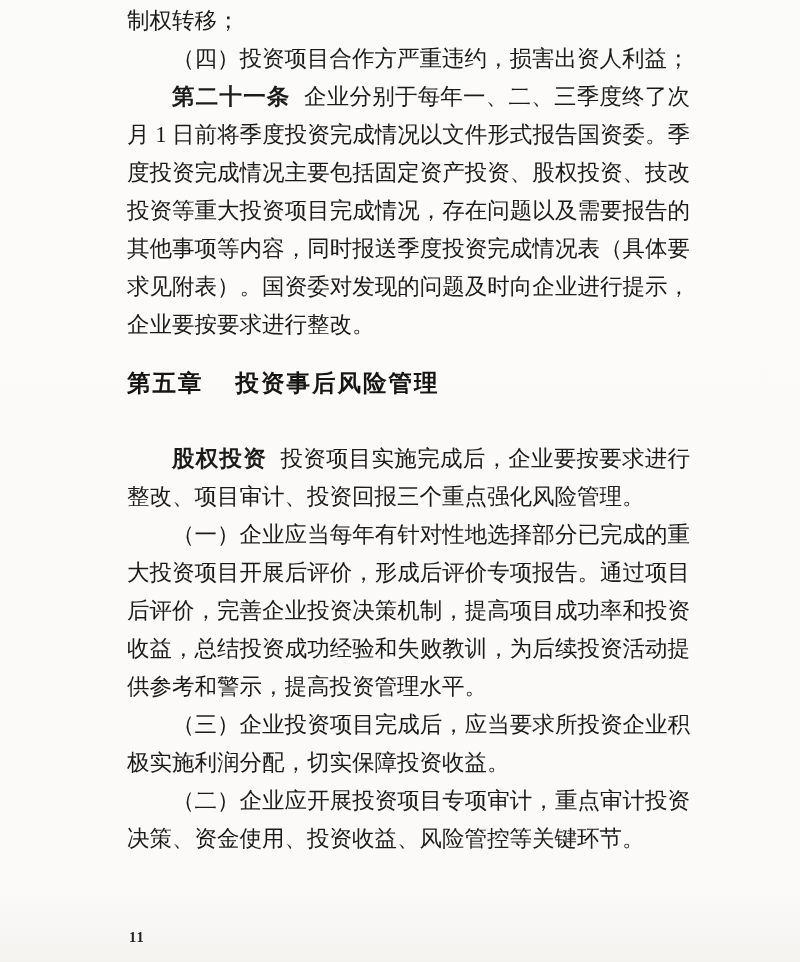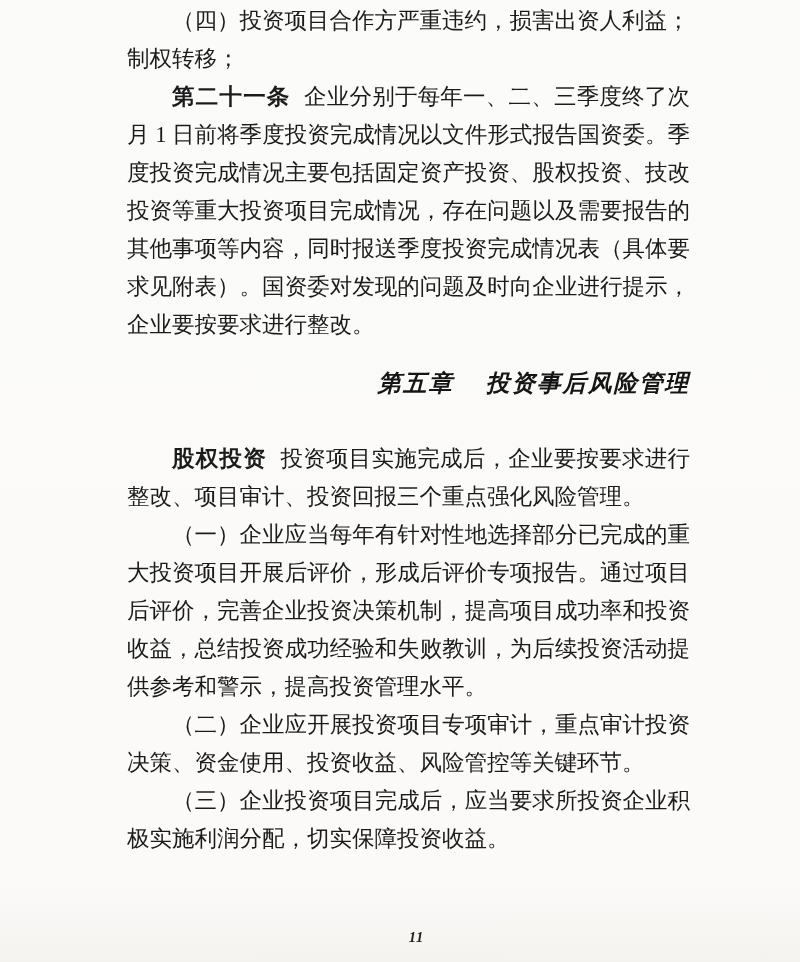--- a/index.html
+++ b/index.html
@@ -44,62 +44,60 @@
     font-weight: bold;
     font-family: "Liberation Sans", "DejaVu Sans", sans-serif;
     margin-right: 0.6em;
     letter-spacing: 1px;
     margin-top: 44px;
   }
   .chapter {
     margin: 20px 0 0 0;
     height: 38px;
     line-height: 38px;
-    text-align: right;
+    text-align: left;
     font-size: 23.5px;
     font-weight: bold;
     font-family: "Liberation Sans", "DejaVu Sans", sans-serif;
     letter-spacing: 2px;
     color: #151515;
-    font-style: italic;
   }
   .chapter .chapter-title {
     margin-left: 32px;
   }
   .spacer-below-chapter {
     height: 38px;
   }
   .footer {
     position: absolute;
     top: 928px;
-    left: 135px;
+    left: 129px;
     width: 563px;
-    text-align: center;
-    font-style: italic;
+    text-align: left;
   }
   .page-number {
     font-size: 14.5px;
     font-weight: bold;
     font-family: "Liberation Serif", "DejaVu Serif", serif;
     color: #222;
     letter-spacing: 1px;
   }
 </style>
 </head>
 <body>
 
 <div class="page">
   <main class="content">
 
+    <p class="para continuation">
+      <span>制权转移；</span>
+    </p>
+
     <p class="para">
       <span>（四）投资项目合作方严重违约，损害出资人利益；</span>
-    </p>
-
-    <p class="para continuation">
-      <span>制权转移；</span>
     </p>
 
 
     <p class="para">
       <span class="term">第二十一条</span><span>企业分别于每年一、二、三季度终了次月 1 日前将季度投资完成情况以文件形式报告国资委。季度投资完成情况主要包括固定资产投资、股权投资、技改投资等重大投资项目完成情况，存在问题以及需要报告的其他事项等内容，同时报送季度投资完成情况表（具体要求见附表）。国资委对发现的问题及时向企业进行提示，企业要按要求进行整改。</span>
     </p>
 
     <h2 class="chapter">
       <span>第五章</span><span class="chapter-title">投资事后风险管理</span>
     </h2>
@@ -108,25 +106,25 @@
 
     <p class="para">
       <span class="term">股权投资</span><span>投资项目实施完成后，企业要按要求进行整改、项目审计、投资回报三个重点强化风险管理。</span>
     </p>
 
     <p class="para">
       <span>（一）企业应当每年有针对性地选择部分已完成的重大投资项目开展后评价，形成后评价专项报告。通过项目后评价，完善企业投资决策机制，提高项目成功率和投资收益，总结投资成功经验和失败教训，为后续投资活动提供参考和警示，提高投资管理水平。</span>
     </p>
 
     <p class="para">
-      <span>（二）企业应开展投资项目专项审计，重点审计投资决策、资金使用、投资收益、风险管控等关键环节。</span>
+      <span>（三）企业投资项目完成后，应当要求所投资企业积极实施利润分配，切实保障投资收益。</span>
     </p>
 
     <p class="para">
-      <span>（三）企业投资项目完成后，应当要求所投资企业积极实施利润分配，切实保障投资收益。</span>
+      <span>（二）企业应开展投资项目专项审计，重点审计投资决策、资金使用、投资收益、风险管控等关键环节。</span>
     </p>
 
   </main>
 
   <footer class="footer">
     <span class="page-number">11</span>
   </footer>
 </div>
 
 </body></html>

